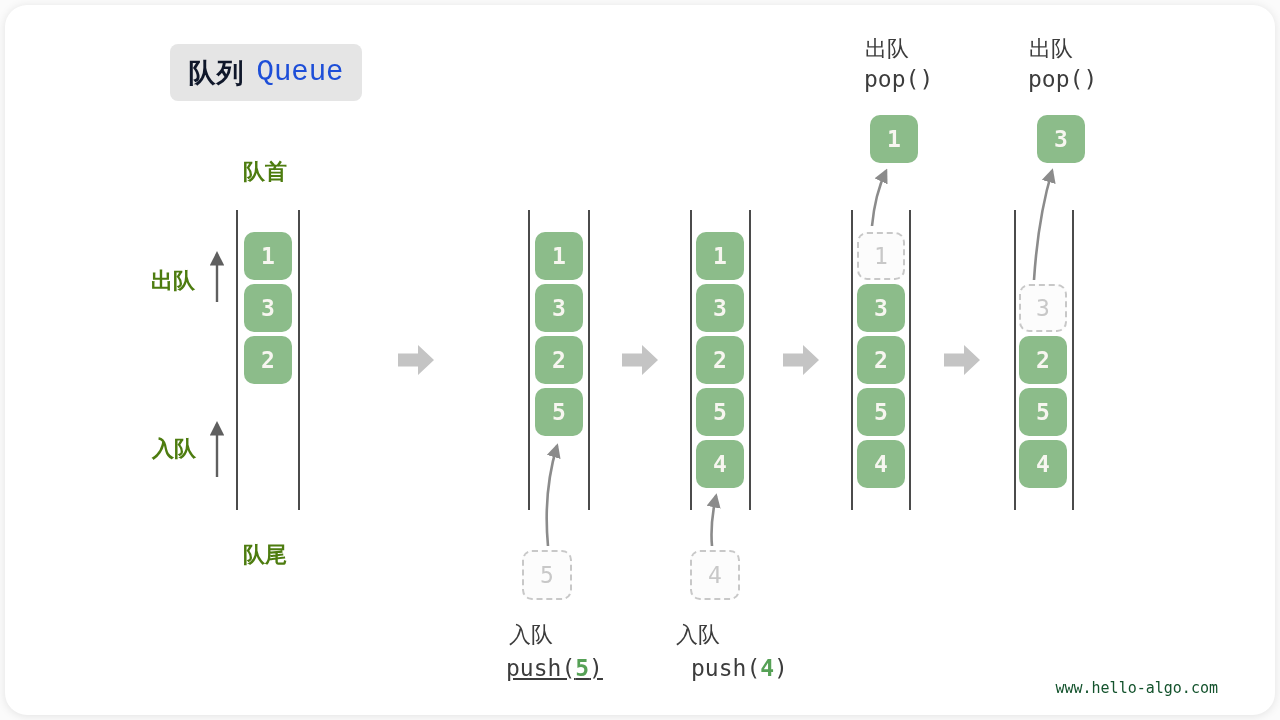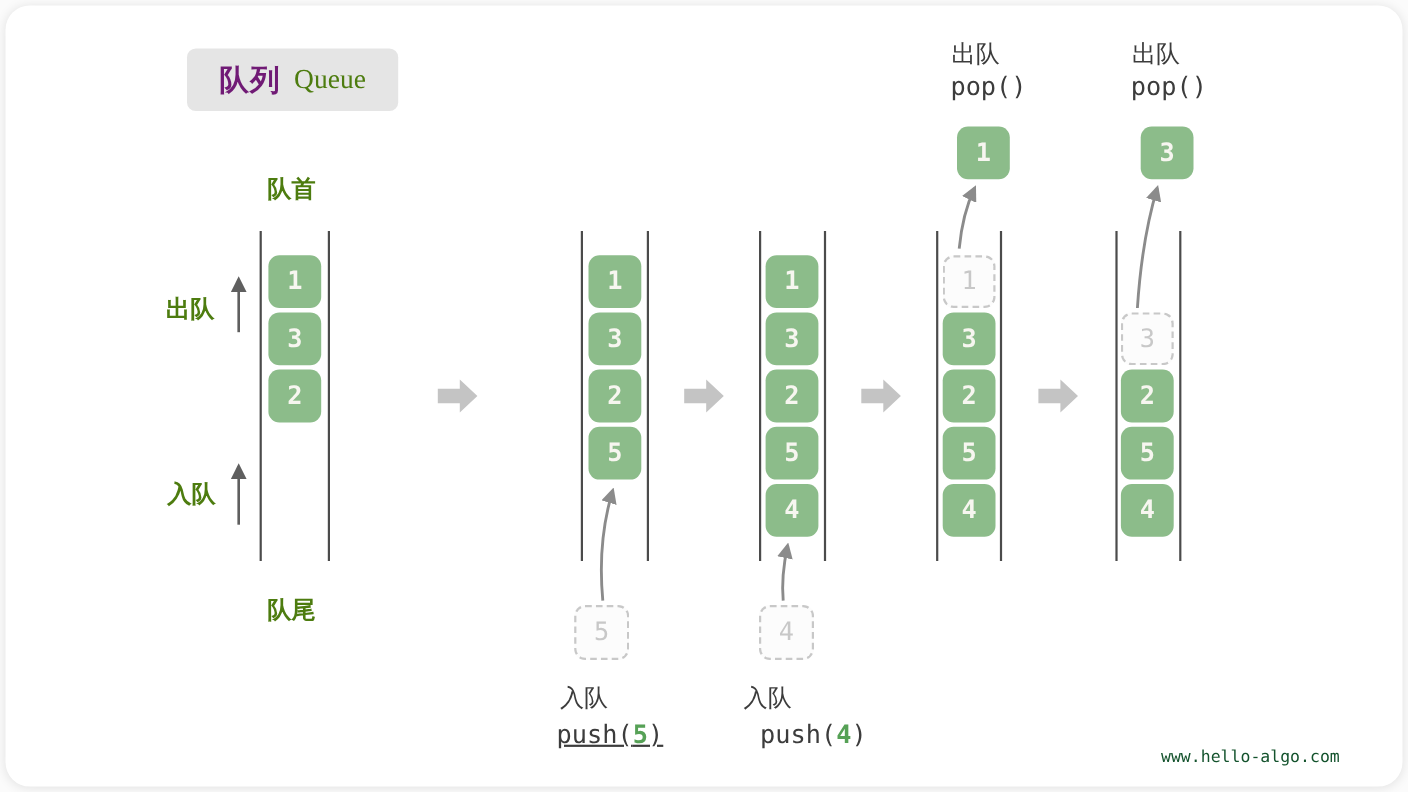--- a/index.html
+++ b/index.html
@@ -4,22 +4,22 @@
 <style>
   * { margin:0; padding:0; box-sizing:border-box; }
   html,body { width:1280px; height:720px; background:#fbfbfb; font-family:"DejaVu Sans", sans-serif; }
   .stage { position:relative; width:1280px; height:720px; overflow:hidden; }
   .card { position:absolute; left:5px; top:5px; width:1270px; height:710px;
           background:#ffffff; border-radius:22px; box-shadow:0 1px 10px rgba(0,0,0,0.10); }
   .svg-overlay { position:absolute; left:0; top:0; pointer-events:none; }
   .title-box { position:absolute; left:170px; top:44px; width:192px; height:57px;
                background:#e5e5e5; border-radius:8px; display:flex; align-items:center;
                justify-content:center; gap:12px; }
-  .title-zh { font-size:27px; font-weight:bold; color:#701a75; letter-spacing:1px; }
-  .title-en { font-family:Liberation Serif, serif; font-size:25px; color:#4d7c0f; }
+  .title-zh { font-size:27px; font-weight:bold; color:#0f172a; letter-spacing:1px; }
+  .title-en { font-family:Liberation Mono, monospace; font-size:29px; color:#1d4ed8; }
   .vline { position:absolute; width:2px; height:300px; top:210px; background:#4b4b4b; }
   .qbox { position:absolute; width:48px; height:48px; border-radius:10px; background:#8CBC8A;
           color:#f7f6f0; font-family:"DejaVu Sans Mono", monospace; font-size:23px; font-weight:bold;
           display:flex; align-items:center; justify-content:center; }
   .ghost { position:absolute; width:48px; height:48px; border-radius:10px;
            border:2.5px dashed #c8c8c8; background:#fcfcfc; color:#c8c8c8;
            font-family:"DejaVu Sans Mono", monospace; font-size:23px;
            display:flex; align-items:center; justify-content:center; }
   .pending { width:50px; height:50px; }
   .cjk { position:absolute; font-size:22px; font-weight:bold; color:#4d7c0f; }

